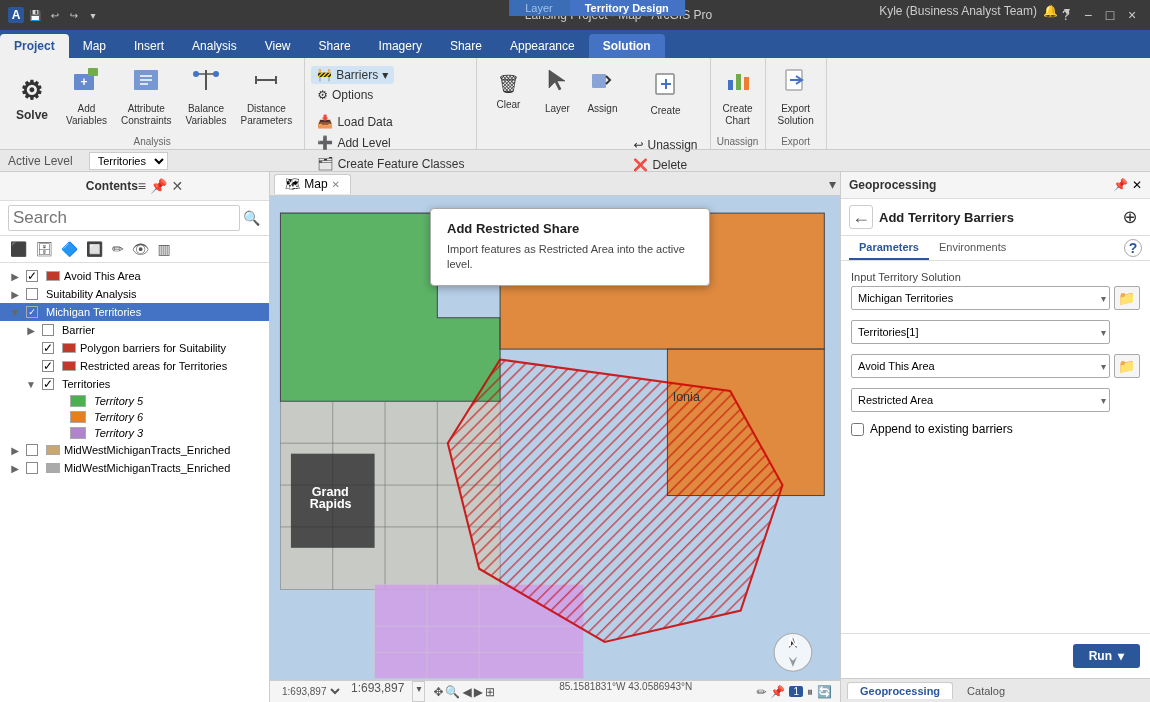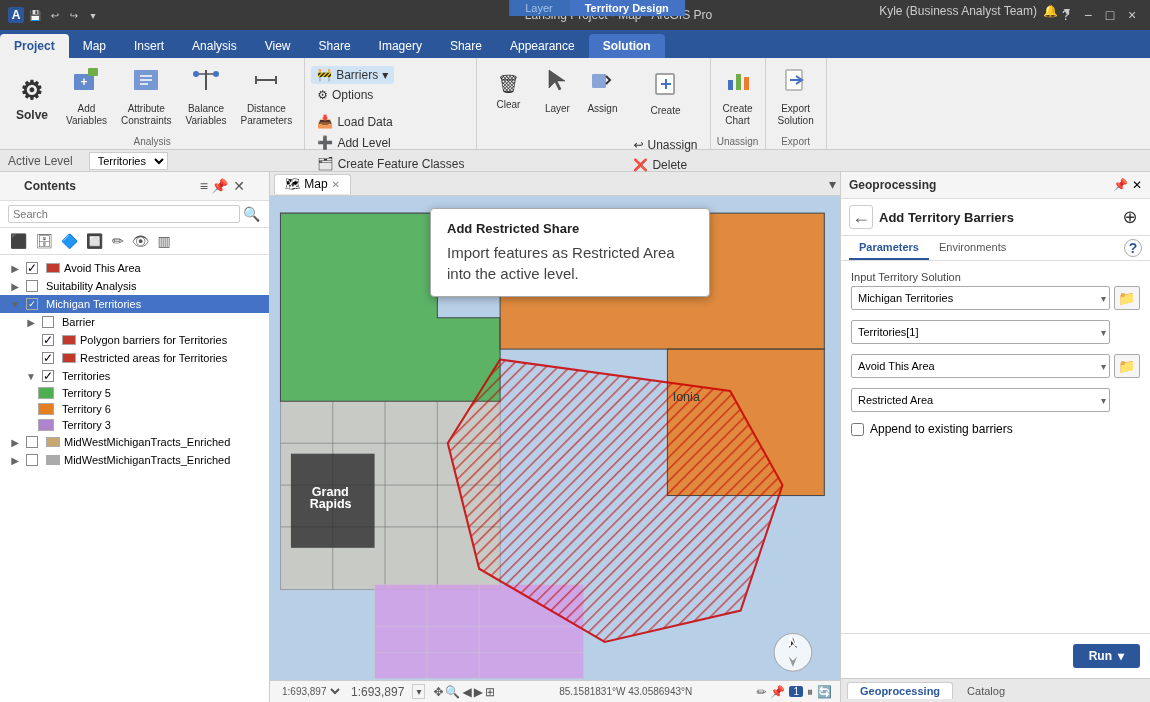--- a/index.html
+++ b/index.html
@@ -143,54 +143,54 @@
       width: 270px;
       background: #fff;
       border-right: 1px solid #ccc;
       display: flex;
       flex-direction: column;
       overflow: hidden;
     }
     #contents-header {
       display: flex;
       align-items: center;
-      justify-content: space-between;
-      padding: 6px 24px;
+      justify-content: center;
+      padding: 6px 12px;
       background: #f5f5f5;
       border-bottom: 1px solid #ddd;
     }
     #contents-header .panel-title { font-size: 12px; font-weight: 600; color: #333; }
     #contents-header .panel-icons { display: flex; gap: 4px; }
     #contents-header .ph-icon { font-size: 14px; color: #555; cursor: pointer; }
     .search-bar {
       display: flex;
       align-items: center;
       padding: 4px 8px;
       border-bottom: 1px solid #ddd;
       gap: 4px;
     }
     .search-bar input {
       flex: 1;
       border: 1px solid #ccc;
       padding: 2px 4px;
-      font-size: 11px;
+      font-size: 17px;
       border-radius: 2px;
       outline: none;
     }
     .search-bar .search-btn { font-size: 14px; cursor: pointer; color: #555; }
     .view-icons { display: flex; align-items: center; padding: 3px 8px; gap: 4px; border-bottom: 1px solid #ddd; }
     .view-icon { font-size: 14px; color: #555; cursor: pointer; padding: 2px; }
     #layer-list { flex: 1; overflow-y: auto; padding: 4px 0; }
     .layer-item { display: flex; align-items: center; padding: 2px 8px; gap: 4px; cursor: pointer; }
     .layer-item.selected { background: #4472c4; color: #fff; }
     .layer-item .layer-icon { width: 16px; height: 12px; flex-shrink: 0; }
     .layer-item .layer-name { font-size: 11px; flex: 1; }
     .layer-expand { width: 14px; height: 14px; display: flex; align-items: center; justify-content: center; font-size: 10px; cursor: pointer; color: #666; }
     .layer-indent { padding-left: 24px; }
-    .layer-indent2 { padding-left: 20px; }
+    .layer-indent2 { padding-left: 52px; font-style: italic; }
     .swatch { width: 14px; height: 10px; border: 1px solid #aaa; flex-shrink: 0; }
 
     
     #map-panel {
       flex: 1;
       display: flex;
       flex-direction: column;
       background: #7aabcf;
       position: relative;
       overflow: hidden;
@@ -229,29 +229,28 @@
       left: 160px;
       background: #fff;
       border: 1px solid #aaa;
       border-radius: 4px;
       padding: 12px 16px;
       width: 280px;
       box-shadow: 0 2px 8px rgba(0,0,0,0.3);
       z-index: 10;
     }
     #map-tooltip h4 { font-size: 13px; font-weight: 600; margin-bottom: 6px; color: #222; }
-    #map-tooltip p { font-size: 15px; color: #444; line-height: 1.4; }
+    #map-tooltip p { font-size: 11px; color: #444; line-height: 1.4; }
 
     
     #map-bottom {
       height: 22px;
       background: #f5f5f5;
       border-top: 1px solid #ccc;
       display: flex;
-      align-items: center;
       padding: 0 8px;
       gap: 8px;
       font-size: 10px;
       color: #555;
     }
     .scale-select {
       border: none;
       background: transparent;
       font-size: 10px;
       color: #555;
@@ -658,21 +657,21 @@
         </span>
         <span class="layer-name">Barrier</span>
       </div>
 
       <div class="layer-item layer-indent">
         <span class="layer-expand" style="width:14px;"></span>
         <span class="layer-icon" style="display:flex;align-items:center;">
           <span style="width:12px;height:12px;border:1px solid #888;display:flex;align-items:center;justify-content:center;background:#fff;">✓</span>
         </span>
         <span class="swatch" style="background:#c0392b;"></span>
-        <span class="layer-name">Polygon barriers for Territories</span>
+        <span class="layer-name">Polygon barriers for Suitability</span>
       </div>
 
       <div class="layer-item layer-indent">
         <span class="layer-expand" style="width:14px;"></span>
         <span class="layer-icon" style="display:flex;align-items:center;">
           <span style="width:12px;height:12px;border:1px solid #888;display:flex;align-items:center;justify-content:center;background:#fff;">✓</span>
         </span>
         <span class="swatch" style="background:#c0392b;"></span>
         <span class="layer-name">Restricted areas for Territories</span>
       </div>

